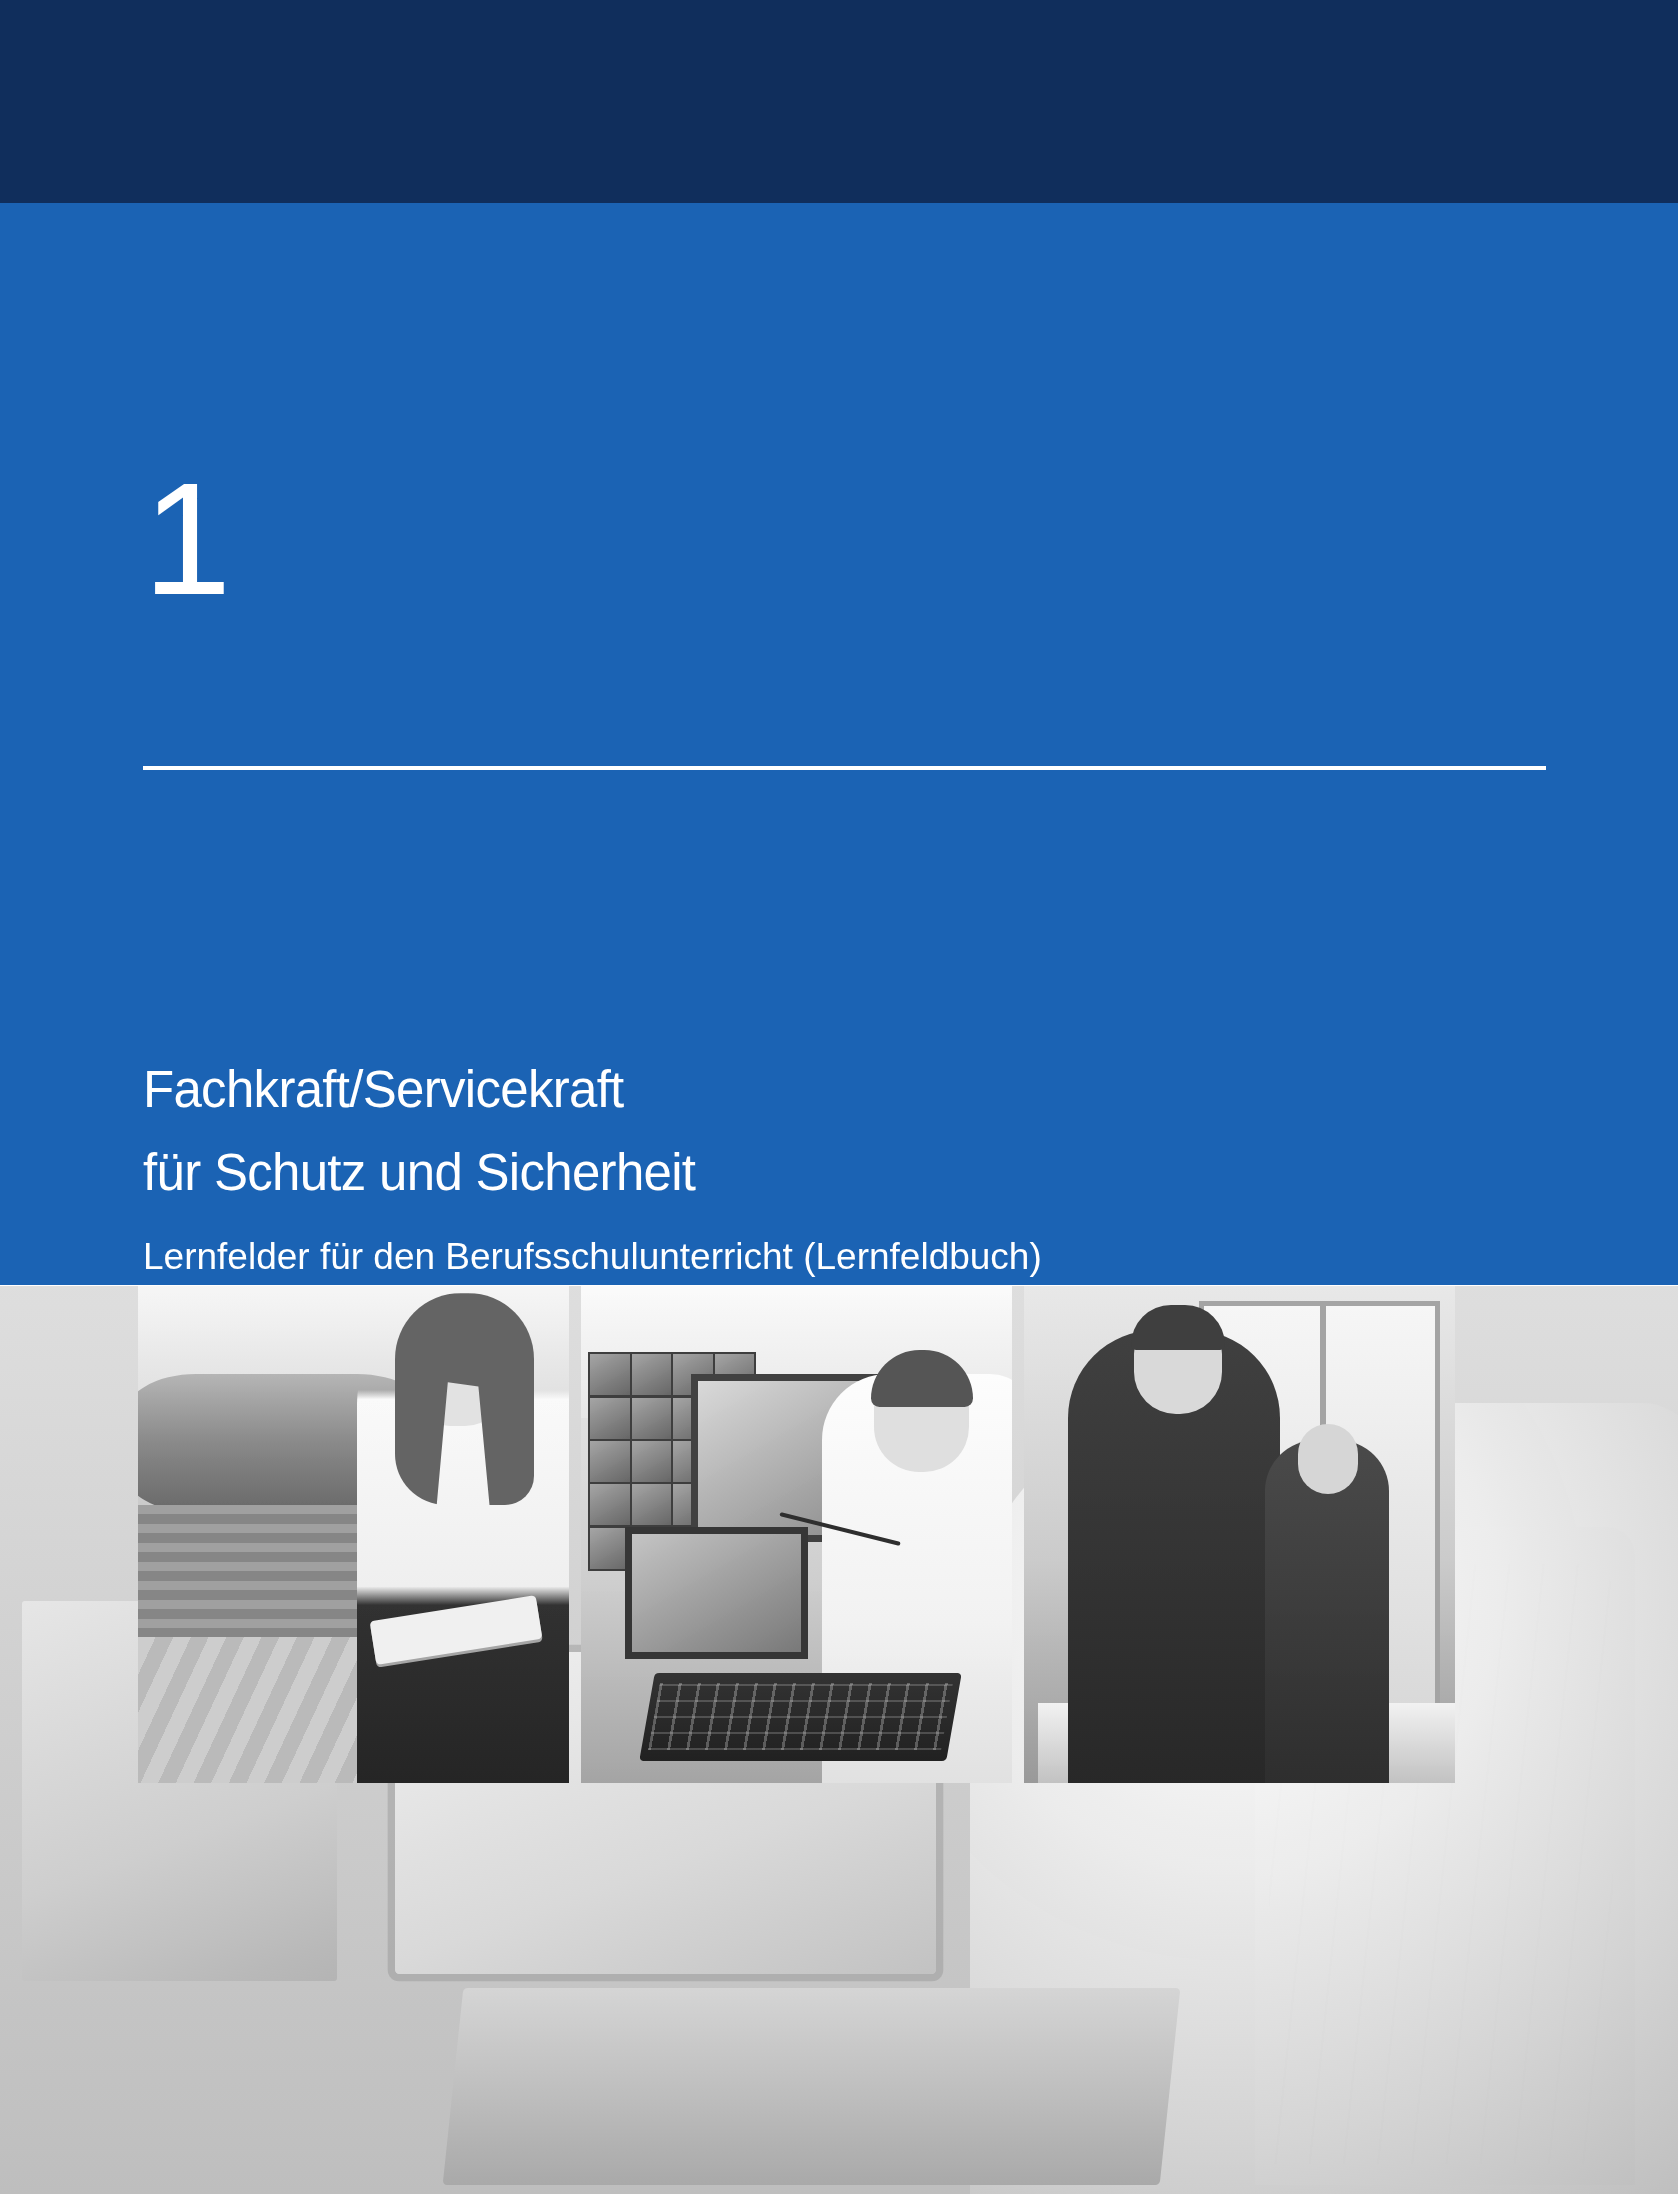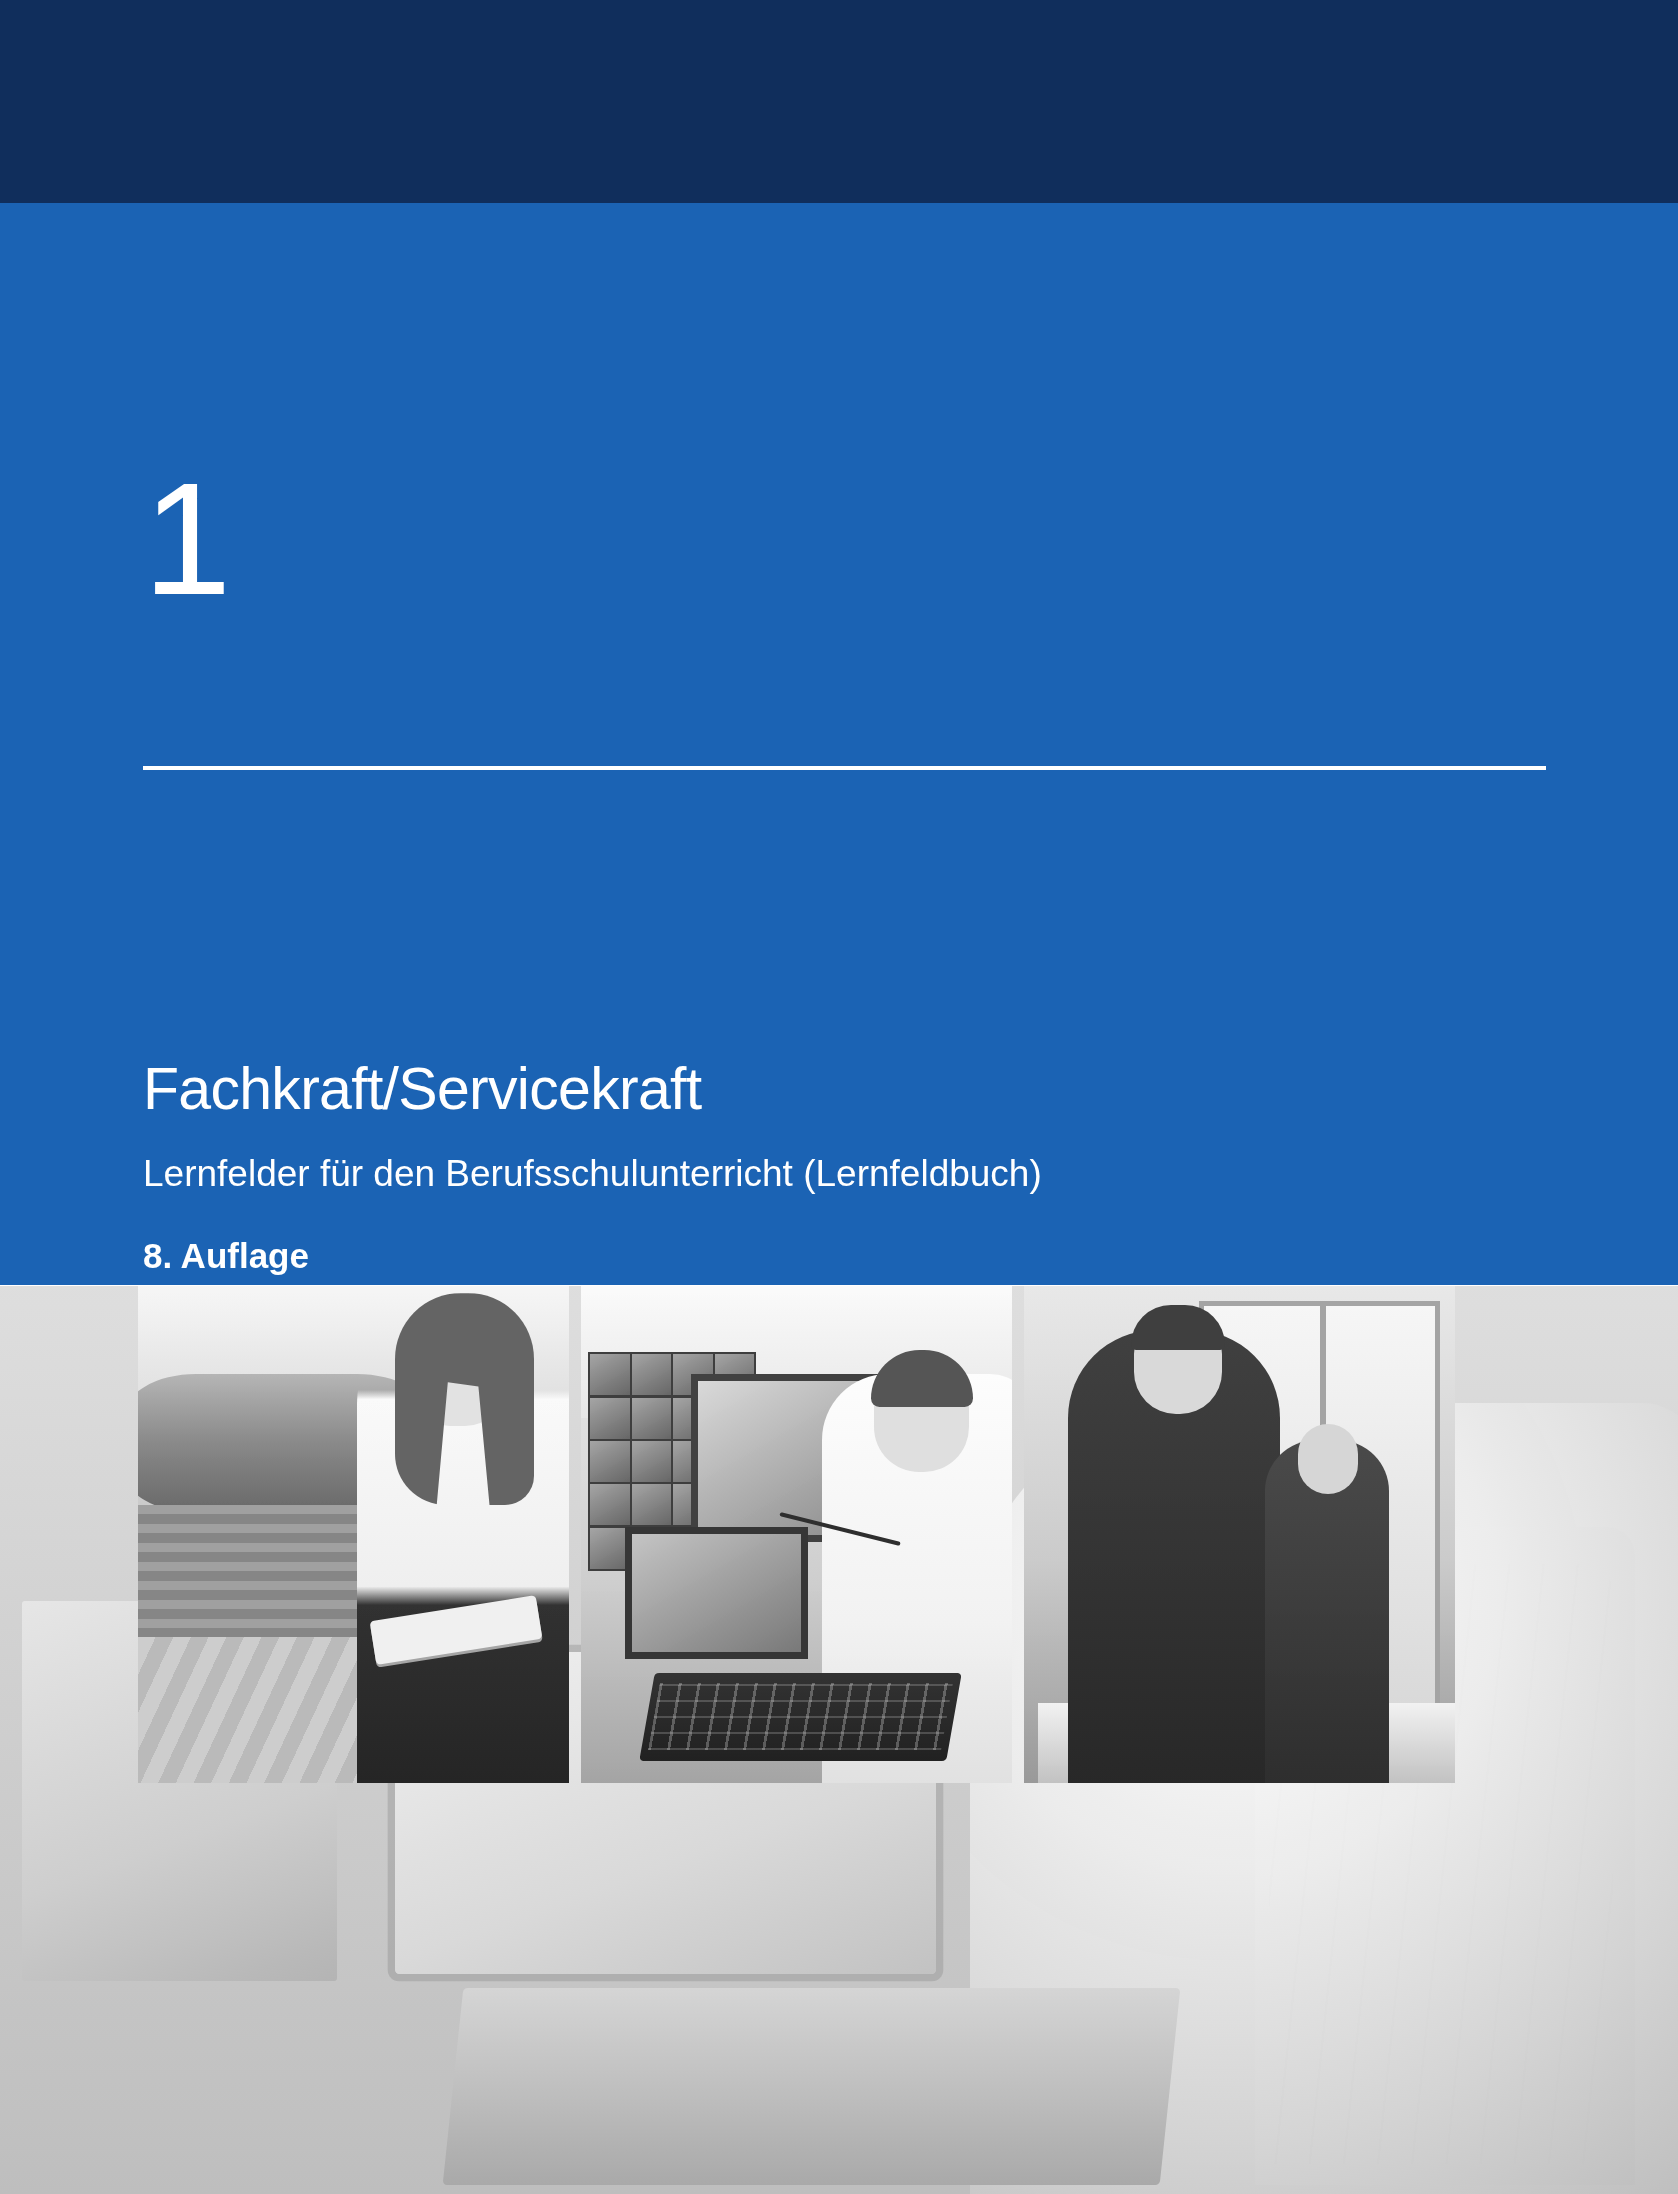--- a/index.html
+++ b/index.html
@@ -67,21 +67,21 @@
 
   
   .title-block {
     position: absolute;
     left: 143px;
     top: 845px;
     width: 1390px;
   }
   .title-line {
     color: #ffffff;
-    font-size: 59px;
+    font-size: 51px;
     line-height: 83px;
     font-weight: 400;
     letter-spacing: -0.7px;
     white-space: nowrap;
   }
   .subtitle {
     color: #ffffff;
     font-size: 37px;
     line-height: 44px;
     font-weight: 400;
@@ -354,20 +354,21 @@
 <div class="cover">
 
   <div class="top-band"></div>
 
   <div class="blue-field">
     <div class="volume-number">1</div>
     <div class="rule"></div>
 
     <div class="title-block">
       <div class="title-line">Fachkraft/Servicekraft</div>
+      <div class="title-line">für Schutz und Sicherheit</div>
       <div class="subtitle">Lernfelder für den Berufsschulunterricht (Lernfeldbuch)</div>
       <div class="edition">8. Auflage</div>
     </div>
   </div>
 
   <div class="photo-area">
 
     <div class="bg-photo">
       <div class="bg-monitor-left"></div>
       <div class="bg-monitor"></div>

